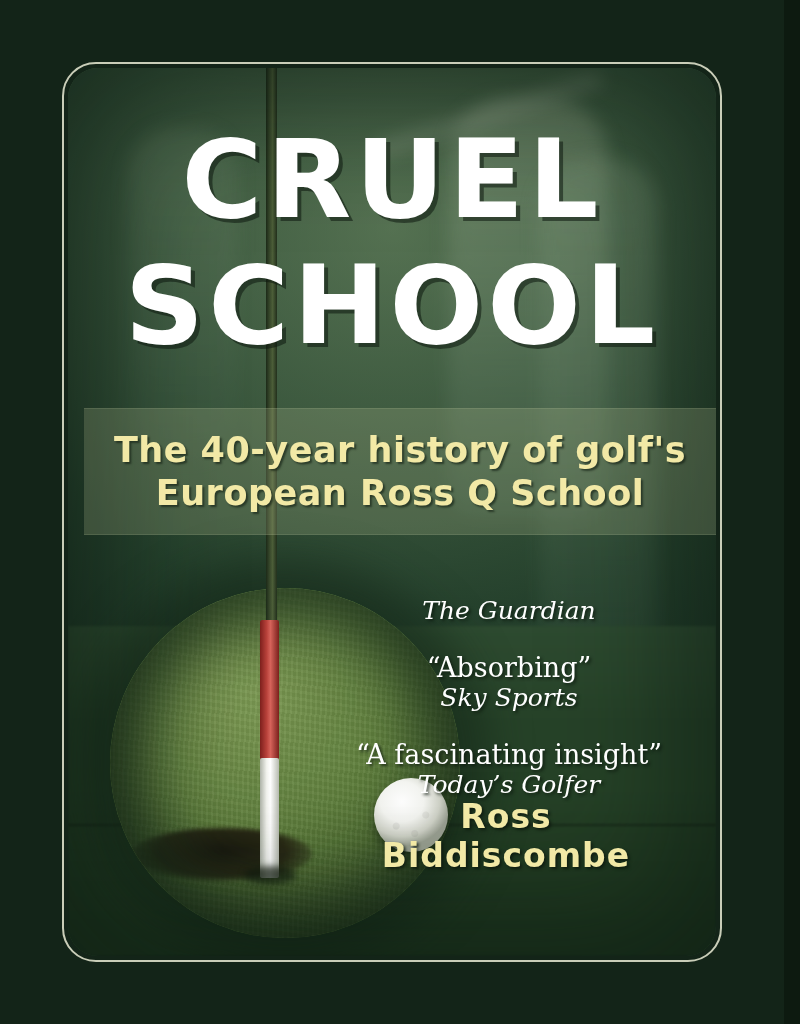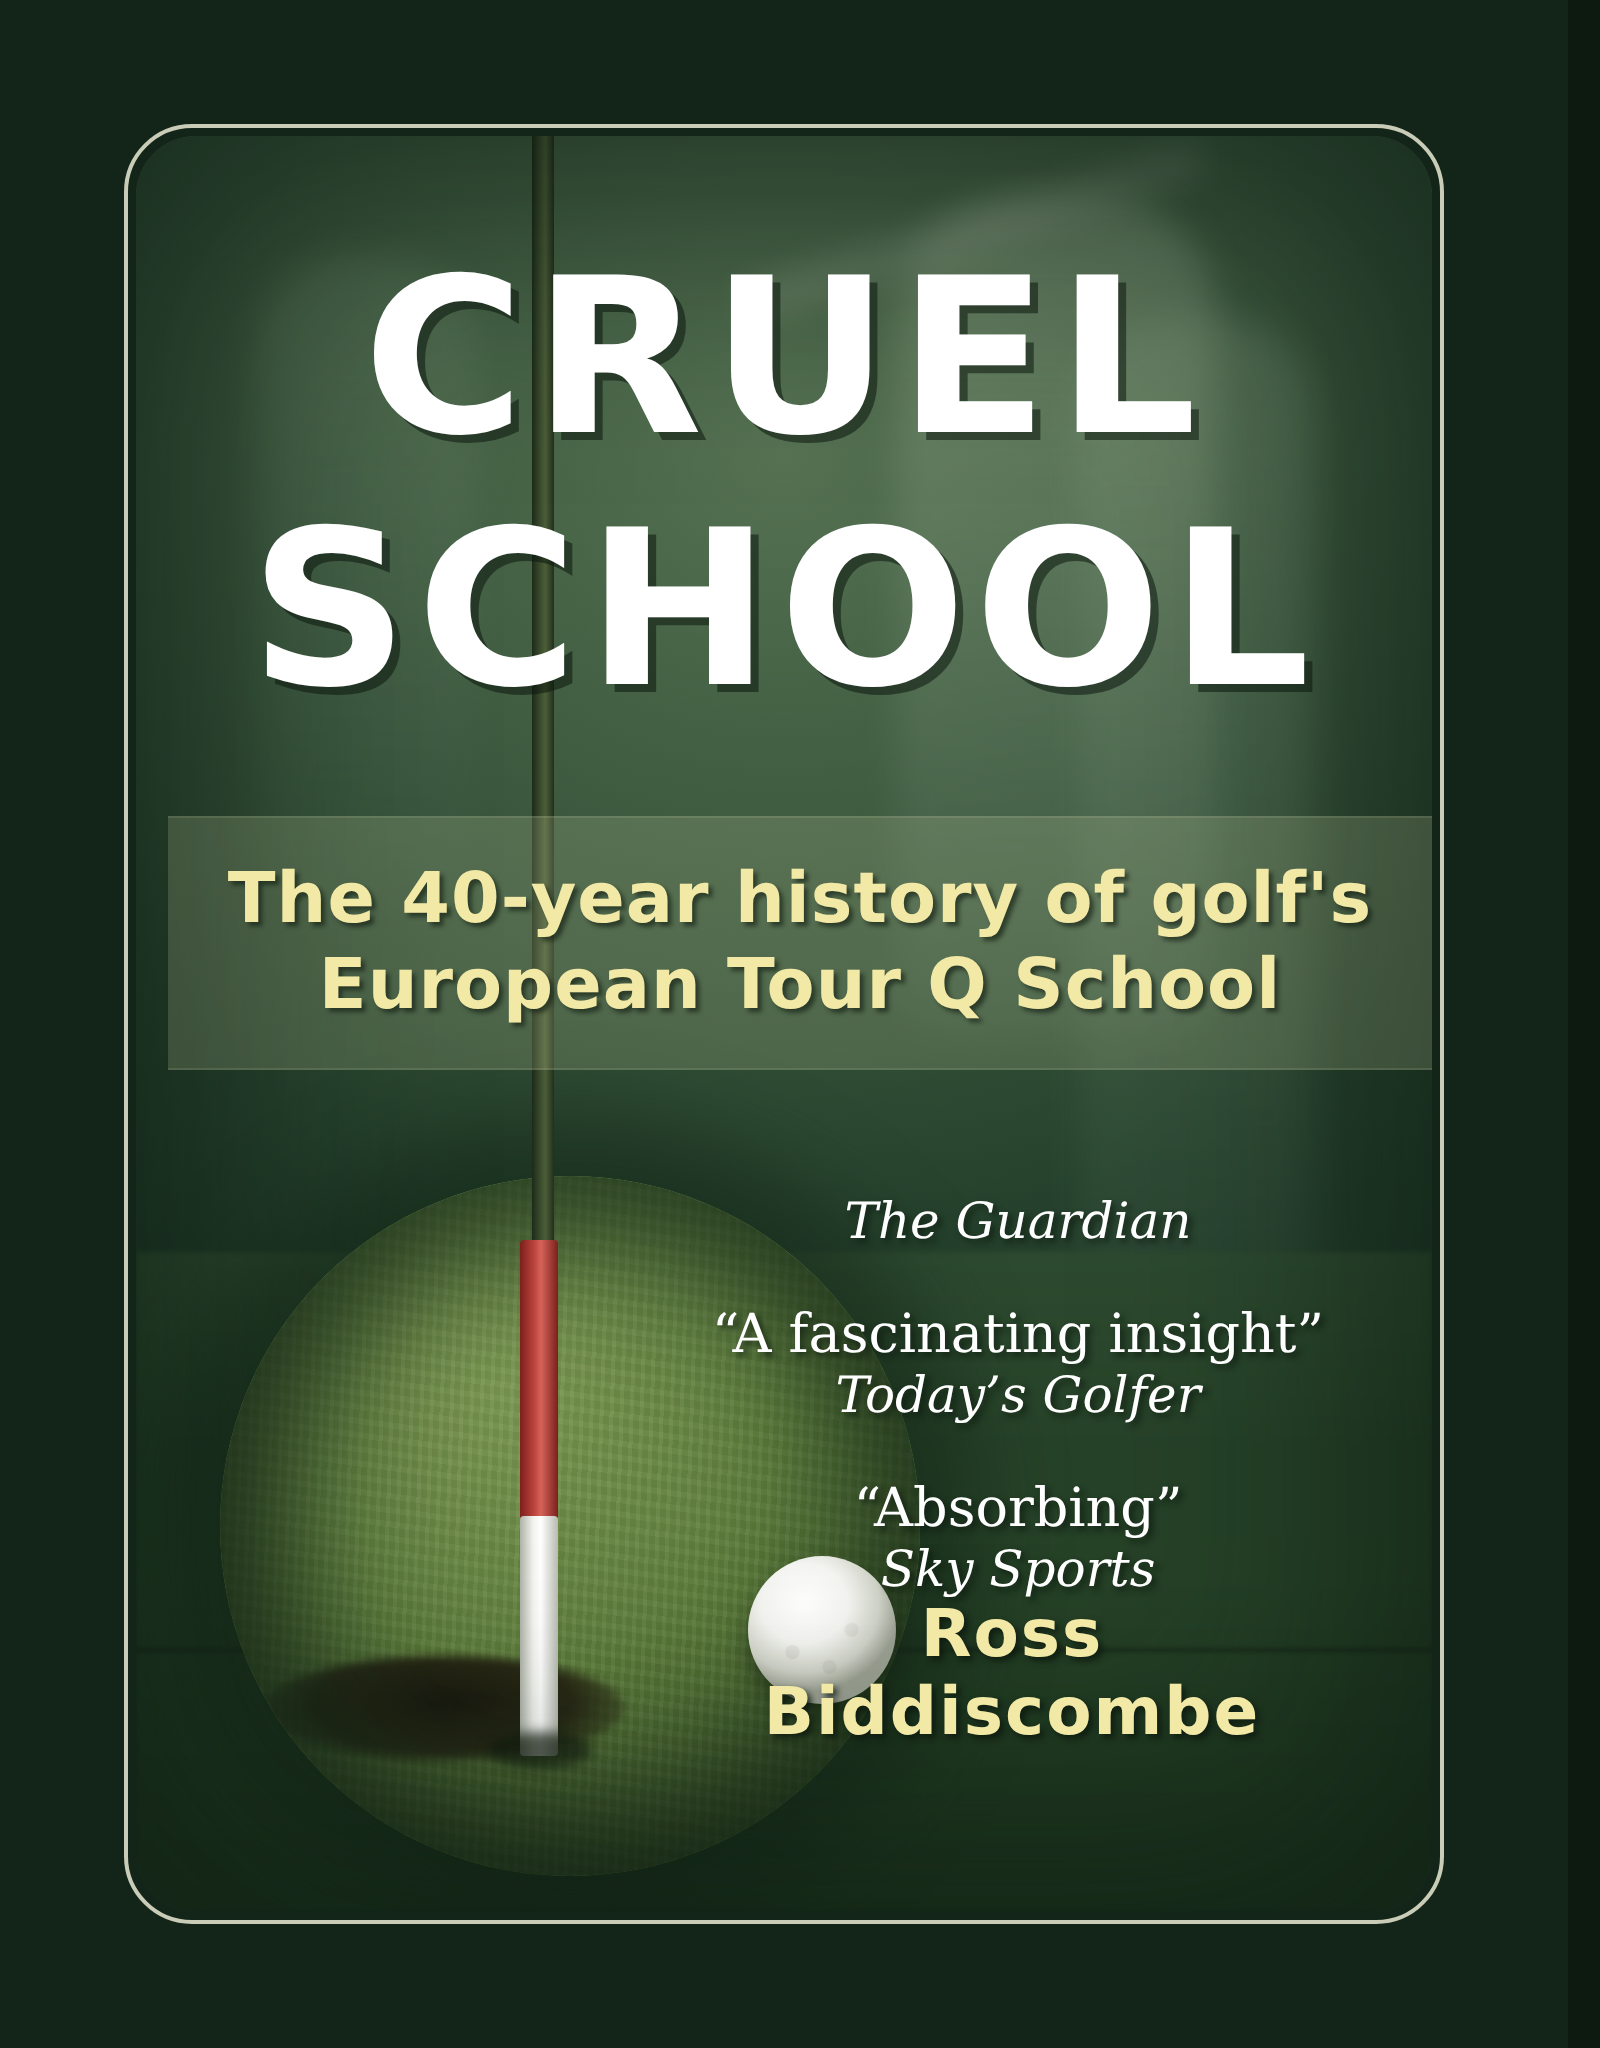--- a/index.html
+++ b/index.html
@@ -333,35 +333,35 @@
     <div class="flag-base-shadow"></div>
     <div class="golf-ball"></div>
 
     <div class="title-block">
       <div class="title-line l1">CRUEL</div>
       <div class="title-line l2">SCHOOL</div>
     </div>
 
     <div class="subtitle-band">
       <div class="subtitle-line">The 40-year history of golf's</div>
-      <div class="subtitle-line">European Tour Q School</div>
+      <div class="subtitle-line">European Ross Q School</div>
     </div>
 
     <div class="quotes">
       <div class="quote">
         <div class="quote-source">The Guardian</div>
       </div>
       <div class="quote">
+        <div class="quote-text">“Absorbing”</div>
+        <div class="quote-source">Sky Sports</div>
+      </div>
+      <div class="quote">
         <div class="quote-text">“A fascinating insight”</div>
         <div class="quote-source">Today’s Golfer</div>
       </div>
-      <div class="quote">
-        <div class="quote-text">“Absorbing”</div>
-        <div class="quote-source">Sky Sports</div>
-      </div>
     </div>
 
     <div class="author">Ross Biddiscombe</div>
 
     <div class="art-vignette"></div>
   </div>
 
   <div class="keyline"></div>
 </div>
 

